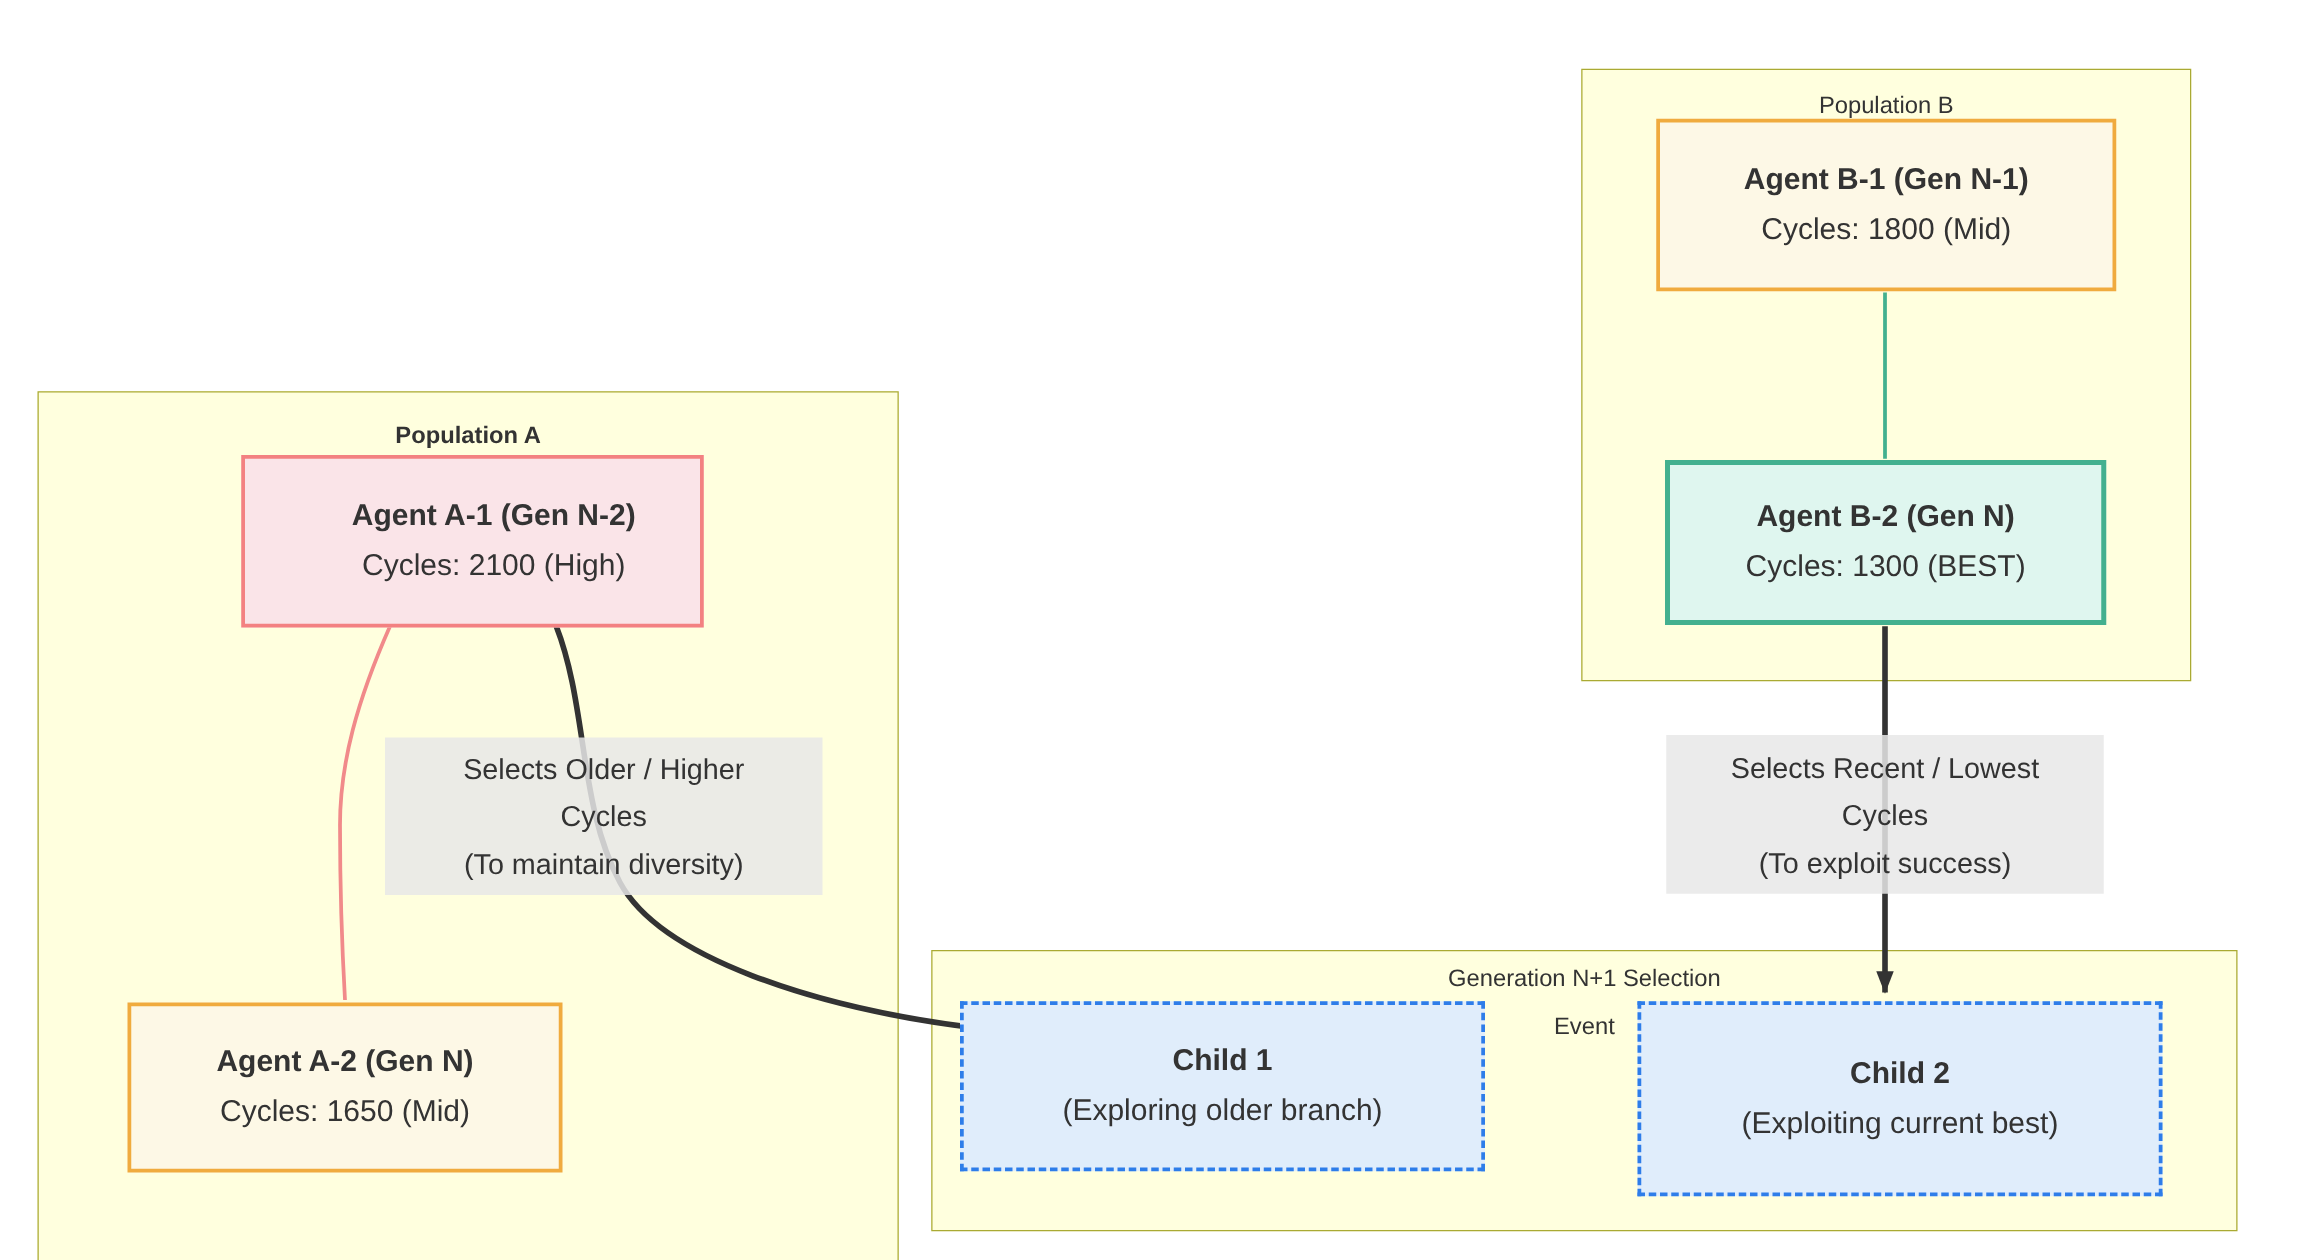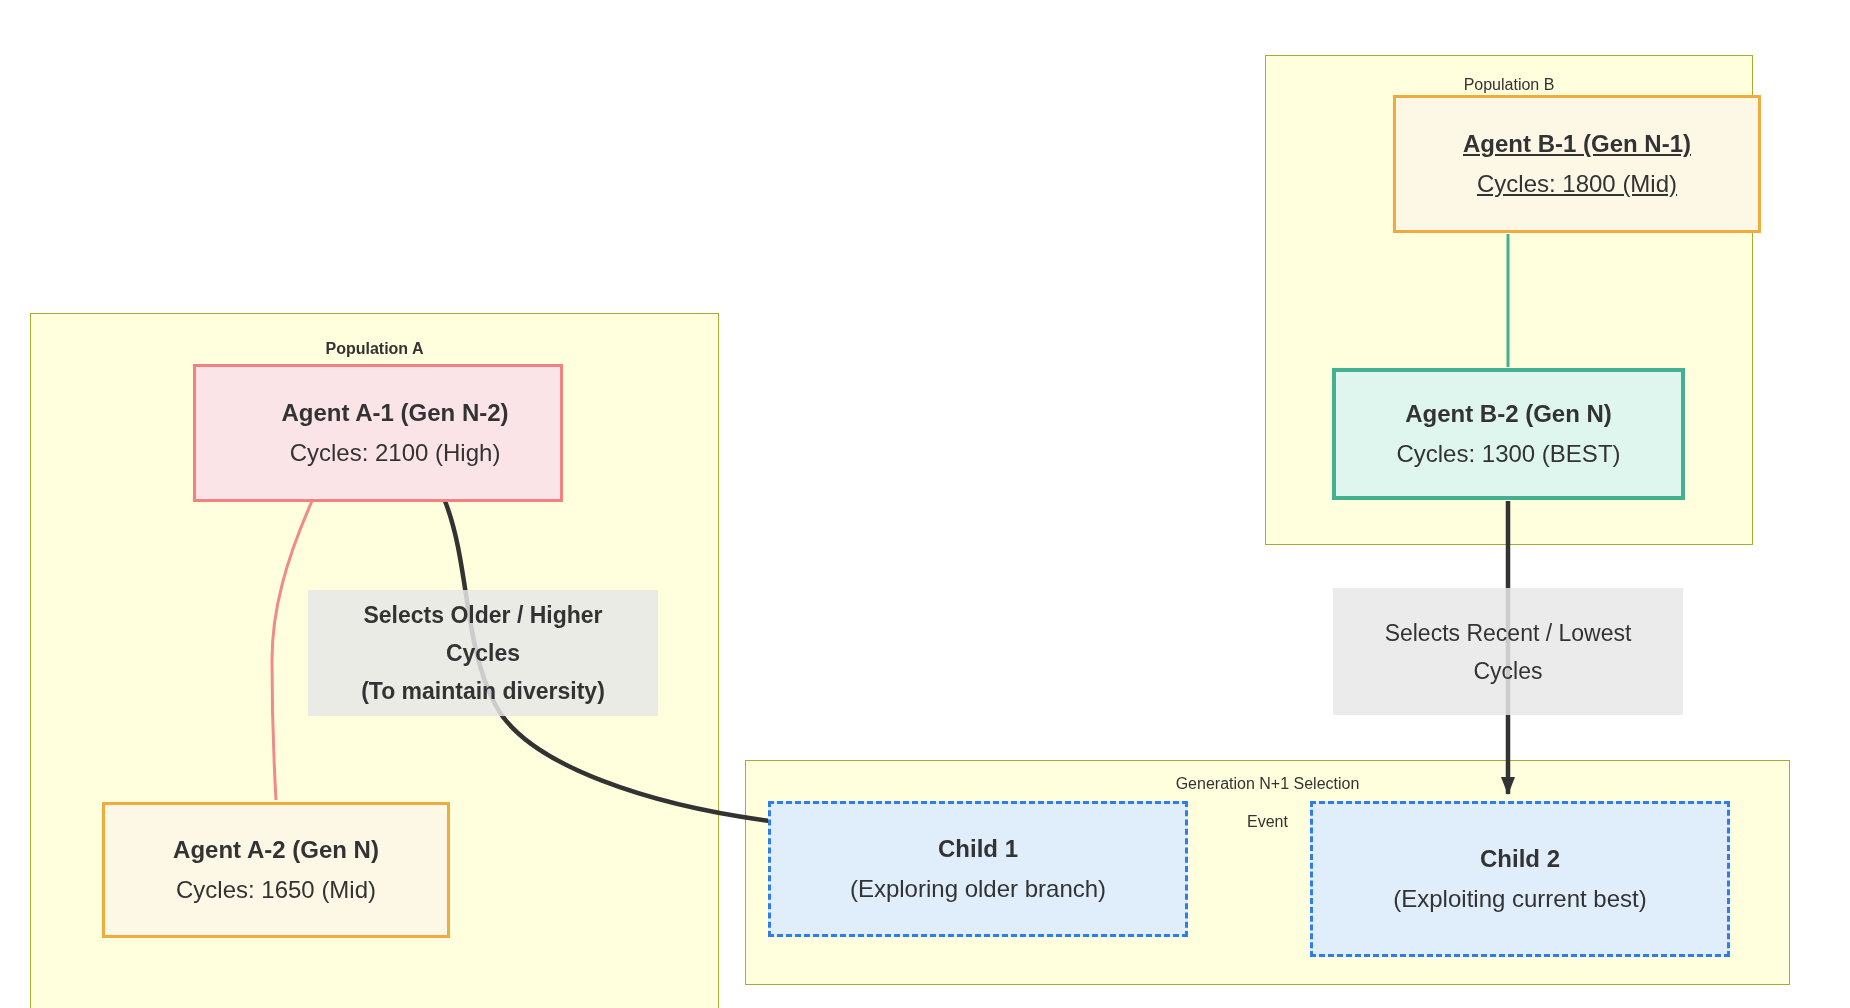--- a/index.html
+++ b/index.html
@@ -13,21 +13,21 @@
   .edge-dark{stroke:var(--edge-dark);stroke-width:4.5px;}
   .edge-pink{stroke:var(--edge-pink);stroke-width:3px;}
   .edge-teal{stroke:var(--edge-teal);stroke-width:3px;}
   marker path{fill:var(--edge-dark);}
   .cluster{
     position:absolute;background:var(--cluster-fill);
     border:1.5px solid var(--cluster-stroke);box-sizing:border-box;
   }
   .cluster-title{
     position:absolute;left:0;right:0;text-align:center;
-    font-size:16px;color:var(--title-text);line-height:38px;
+    font-size:19px;color:var(--title-text);line-height:38px;
   }
   .node{
     position:absolute;box-sizing:border-box;display:flex;flex-direction:column;
     justify-content:center;align-items:center;text-align:center;
     font-size:24px;line-height:40px;color:var(--node-text);
   }
   .node-name{font-weight:bold;}
   .node-pink{background:var(--pink-fill);border:3.5px solid var(--pink-stroke);padding-left:34px;}
   .node-amber{background:var(--cream-fill);border:3.5px solid var(--amber-stroke);}
   .node-teal{background:var(--mint-fill);border:4.5px solid var(--teal-stroke);}
@@ -62,42 +62,43 @@
       <marker id="arrow" viewBox="0 0 20 18" markerUnits="userSpaceOnUse" markerWidth="20" markerHeight="18" refX="18" refY="9" orient="auto">
         <path d="M1,2 L19,9 L1,16 Z"></path>
       </marker>
     </defs>
     <path class="edge edge-pink" d="M312,501 C286,560 272,610 272,660 C272,715 274,765 276,800"></path>
     <path class="edge edge-dark" marker-end="url(#arrow)" d="M445,501 C470,565 463,645 496,706 C528,765 650,807 786,823"></path>
     <path class="edge edge-teal" d="M1508,234 L1508,367"></path>
     <path class="edge edge-dark" marker-end="url(#arrow)" d="M1508,501 L1508,794"></path>
   </svg>
 
-  <div class="edge-label" style="left:308px;top:590px;width:350px;height:126px;font-weight:bold;">
+  <div class="edge-label" style="left:308px;top:590px;width:350px;height:126px;">
     <div>Selects Older / Higher</div>
     <div>Cycles</div>
     <div>(To maintain diversity)</div>
   </div>
 
   <div class="edge-label" style="left:1333px;top:588px;width:350px;height:127px;">
     <div>Selects Recent / Lowest</div>
     <div>Cycles</div>
+    <div>(To exploit success)</div>
   </div>
 
   <div class="node node-pink" style="left:193px;top:364px;width:370px;height:138px;">
     <div class="node-name">Agent A-1 (Gen N-2)</div>
     <div class="node-sub">Cycles: 2100 (High)</div>
   </div>
 
   <div class="node node-amber" style="left:102px;top:802px;width:348px;height:136px;">
     <div class="node-name">Agent A-2 (Gen N)</div>
     <div class="node-sub">Cycles: 1650 (Mid)</div>
   </div>
 
-  <div class="node node-amber" style="left:1393px;top:95px;width:368px;height:138px;text-decoration:underline;">
+  <div class="node node-amber" style="left:1325px;top:95px;width:368px;height:138px;">
     <div class="node-name">Agent B-1 (Gen N-1)</div>
     <div class="node-sub">Cycles: 1800 (Mid)</div>
   </div>
 
   <div class="node node-teal" style="left:1332px;top:368px;width:353px;height:132px;">
     <div class="node-name">Agent B-2 (Gen N)</div>
     <div class="node-sub">Cycles: 1300 (BEST)</div>
   </div>
 
   <div class="node node-child" style="left:768px;top:801px;width:420px;height:136px;">

